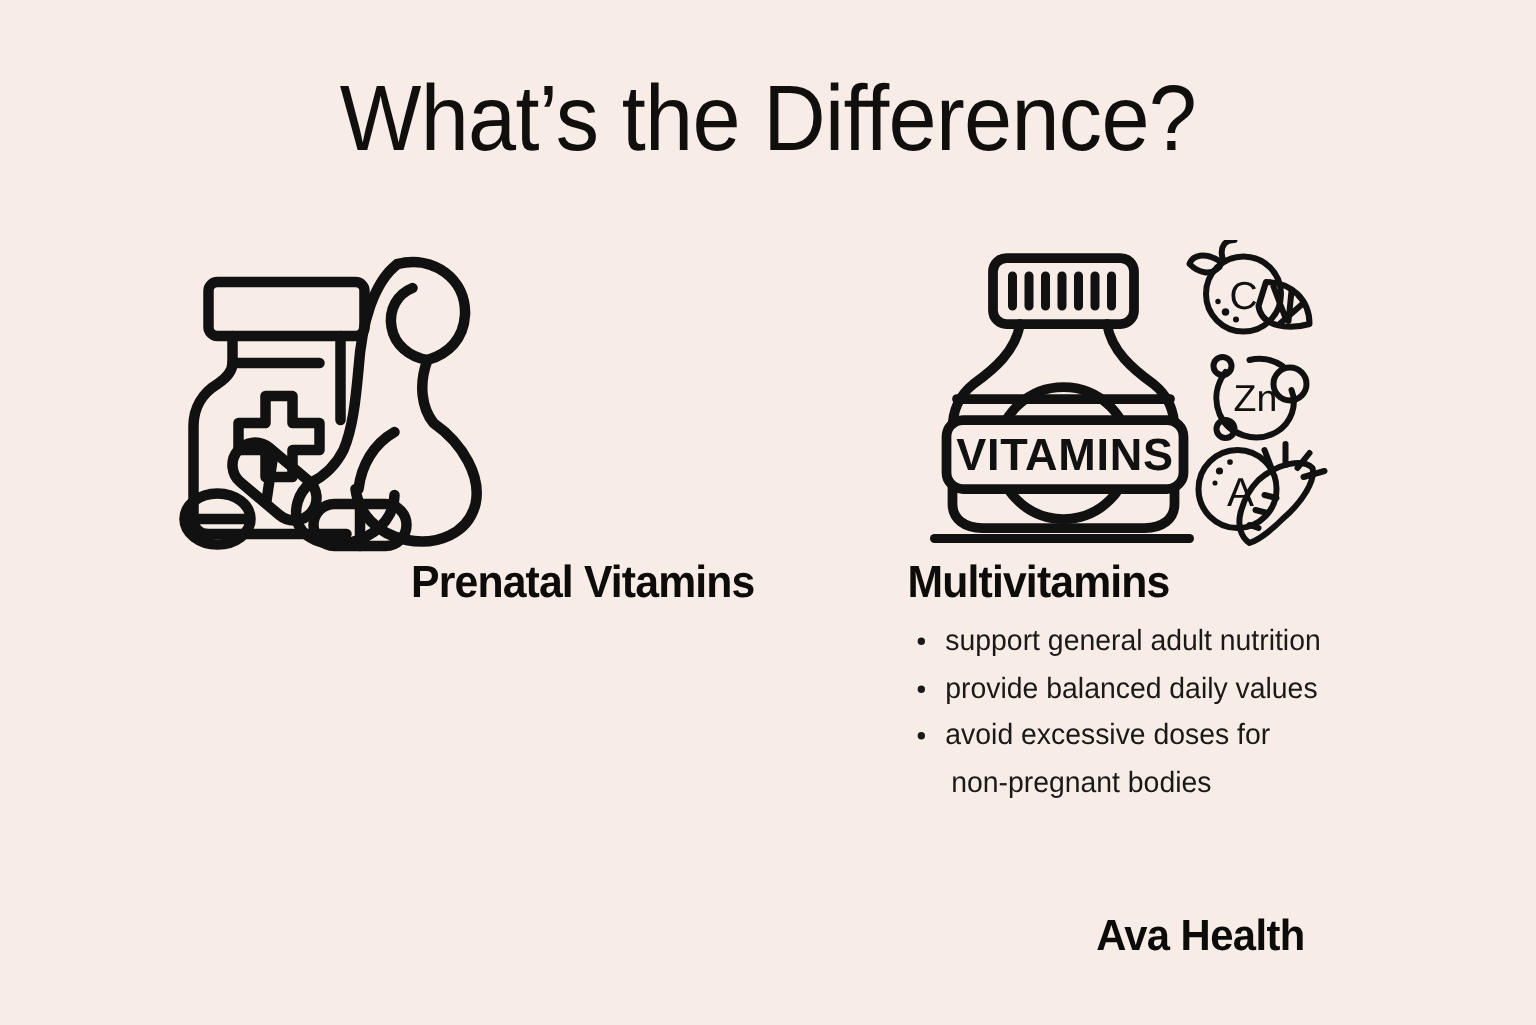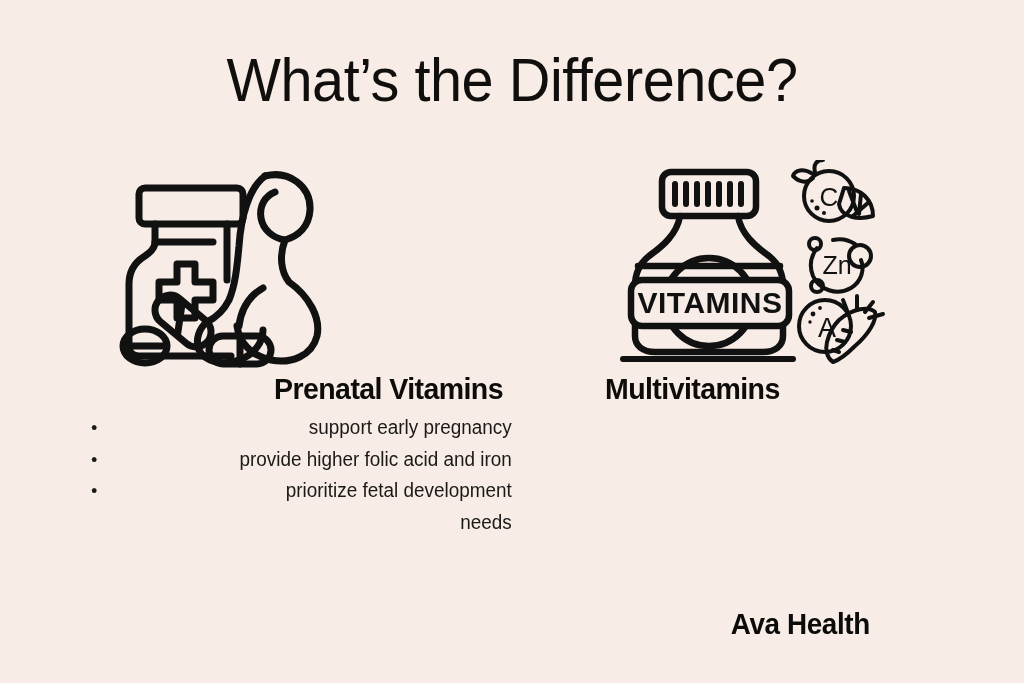--- a/index.html
+++ b/index.html
@@ -156,35 +156,20 @@
         </g>
         <g>
           <rect x="96" y="176" width="62" height="28" rx="14"></rect>
           <path d="M127 176 L127 204"></path>
         </g>
       </svg>
     </div>
 
     <h2 class="heading">Prenatal Vitamins</h2>
 
-    <ul class="bullets">
-      <li>
-        <span class="dot"></span>
-        <span>support early pregnancy</span>
-      </li>
-      <li>
-        <span class="dot"></span>
-        <span>provide higher folic acid and iron</span>
-      </li>
-      <li>
-        <span class="dot"></span>
-        <span>prioritize fetal development</span>
-        <span class="wrap">needs</span>
-      </li>
-    </ul>
   </div>
 
   <div class="col col-right">
 
     <div class="art art-right">
       <svg width="270" height="212" viewBox="0 0 270 212" fill="none" stroke="#111111" stroke-width="6.5" stroke-linecap="round" stroke-linejoin="round">
 
         <g>
           <rect x="45" y="12" width="94" height="44" rx="9"></rect>
           <path d="M58 24 L58 44 M69 24 L69 44 M80 24 L80 44 M91 24 L91 44
@@ -240,17 +225,32 @@
                    C212 174 216 166 222 160 Z"></path>
           <path d="M231 153 L226 140 M240 150 L240 136 M248 152 L256 142
                    M252 158 L266 154"></path>
           <path d="M226 170 L234 172 M220 180 L228 182 M216 190 L222 192"></path>
         </g>
       </svg>
     </div>
 
     <h2 class="heading">Multivitamins</h2>
 
+    <ul class="bullets">
+      <li>
+        <span class="dot"></span>
+        <span>support general adult nutrition</span>
+      </li>
+      <li>
+        <span class="dot"></span>
+        <span>provide balanced daily values</span>
+      </li>
+      <li>
+        <span class="dot"></span>
+        <span>avoid excessive doses for</span>
+        <span class="wrap">non-pregnant bodies</span>
+      </li>
+    </ul>
   </div>
 
   <div class="logo">Ava Health</div>
 
 </div>
 
 </body></html>

